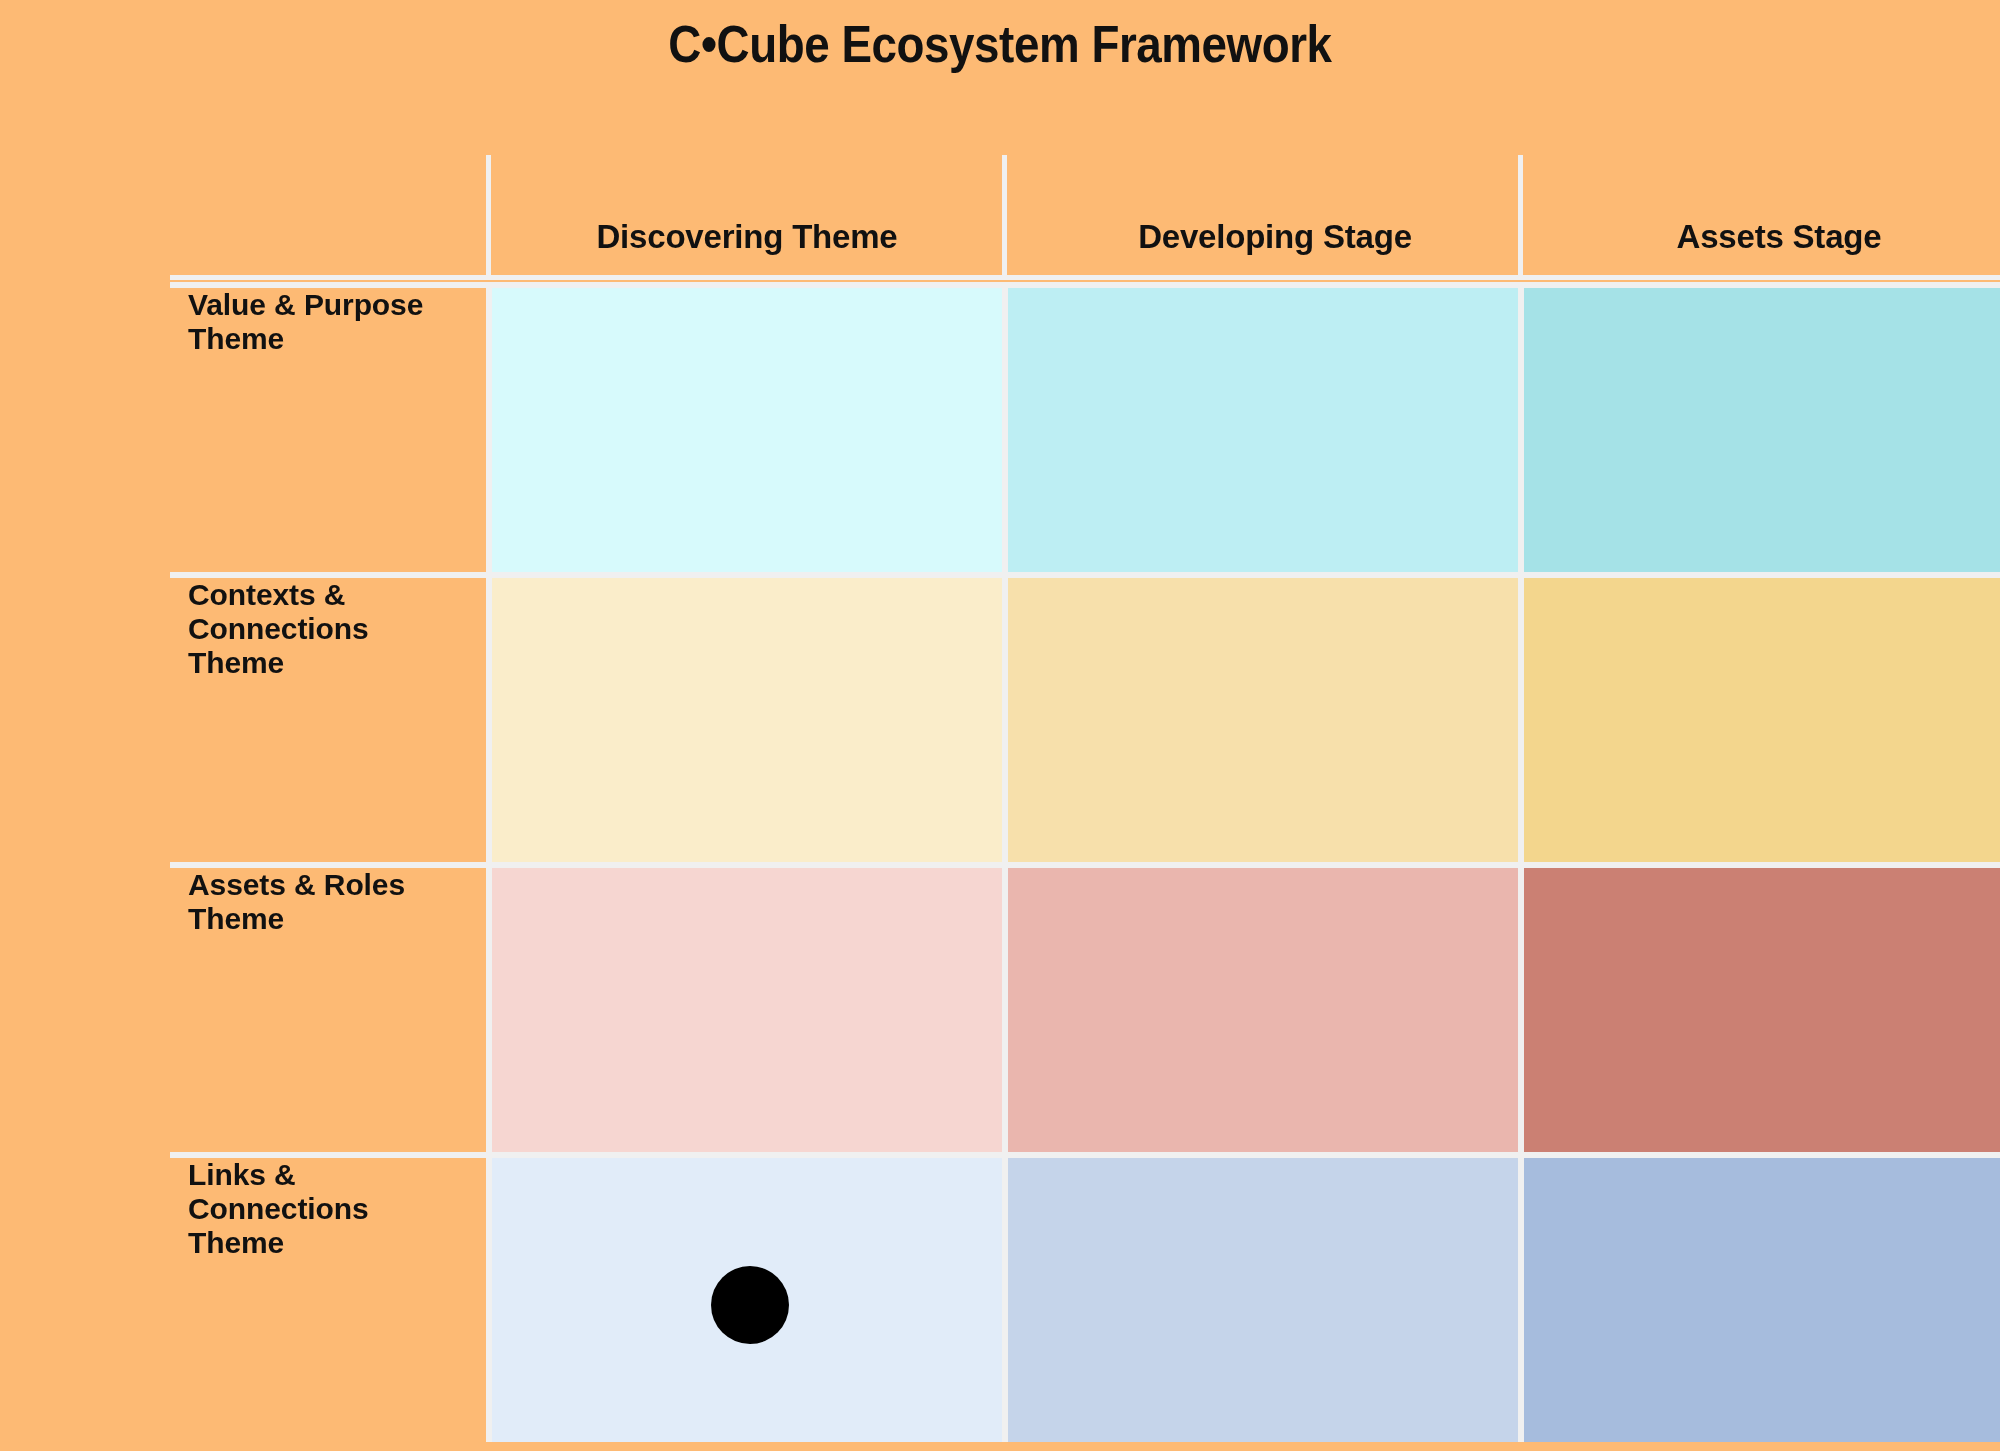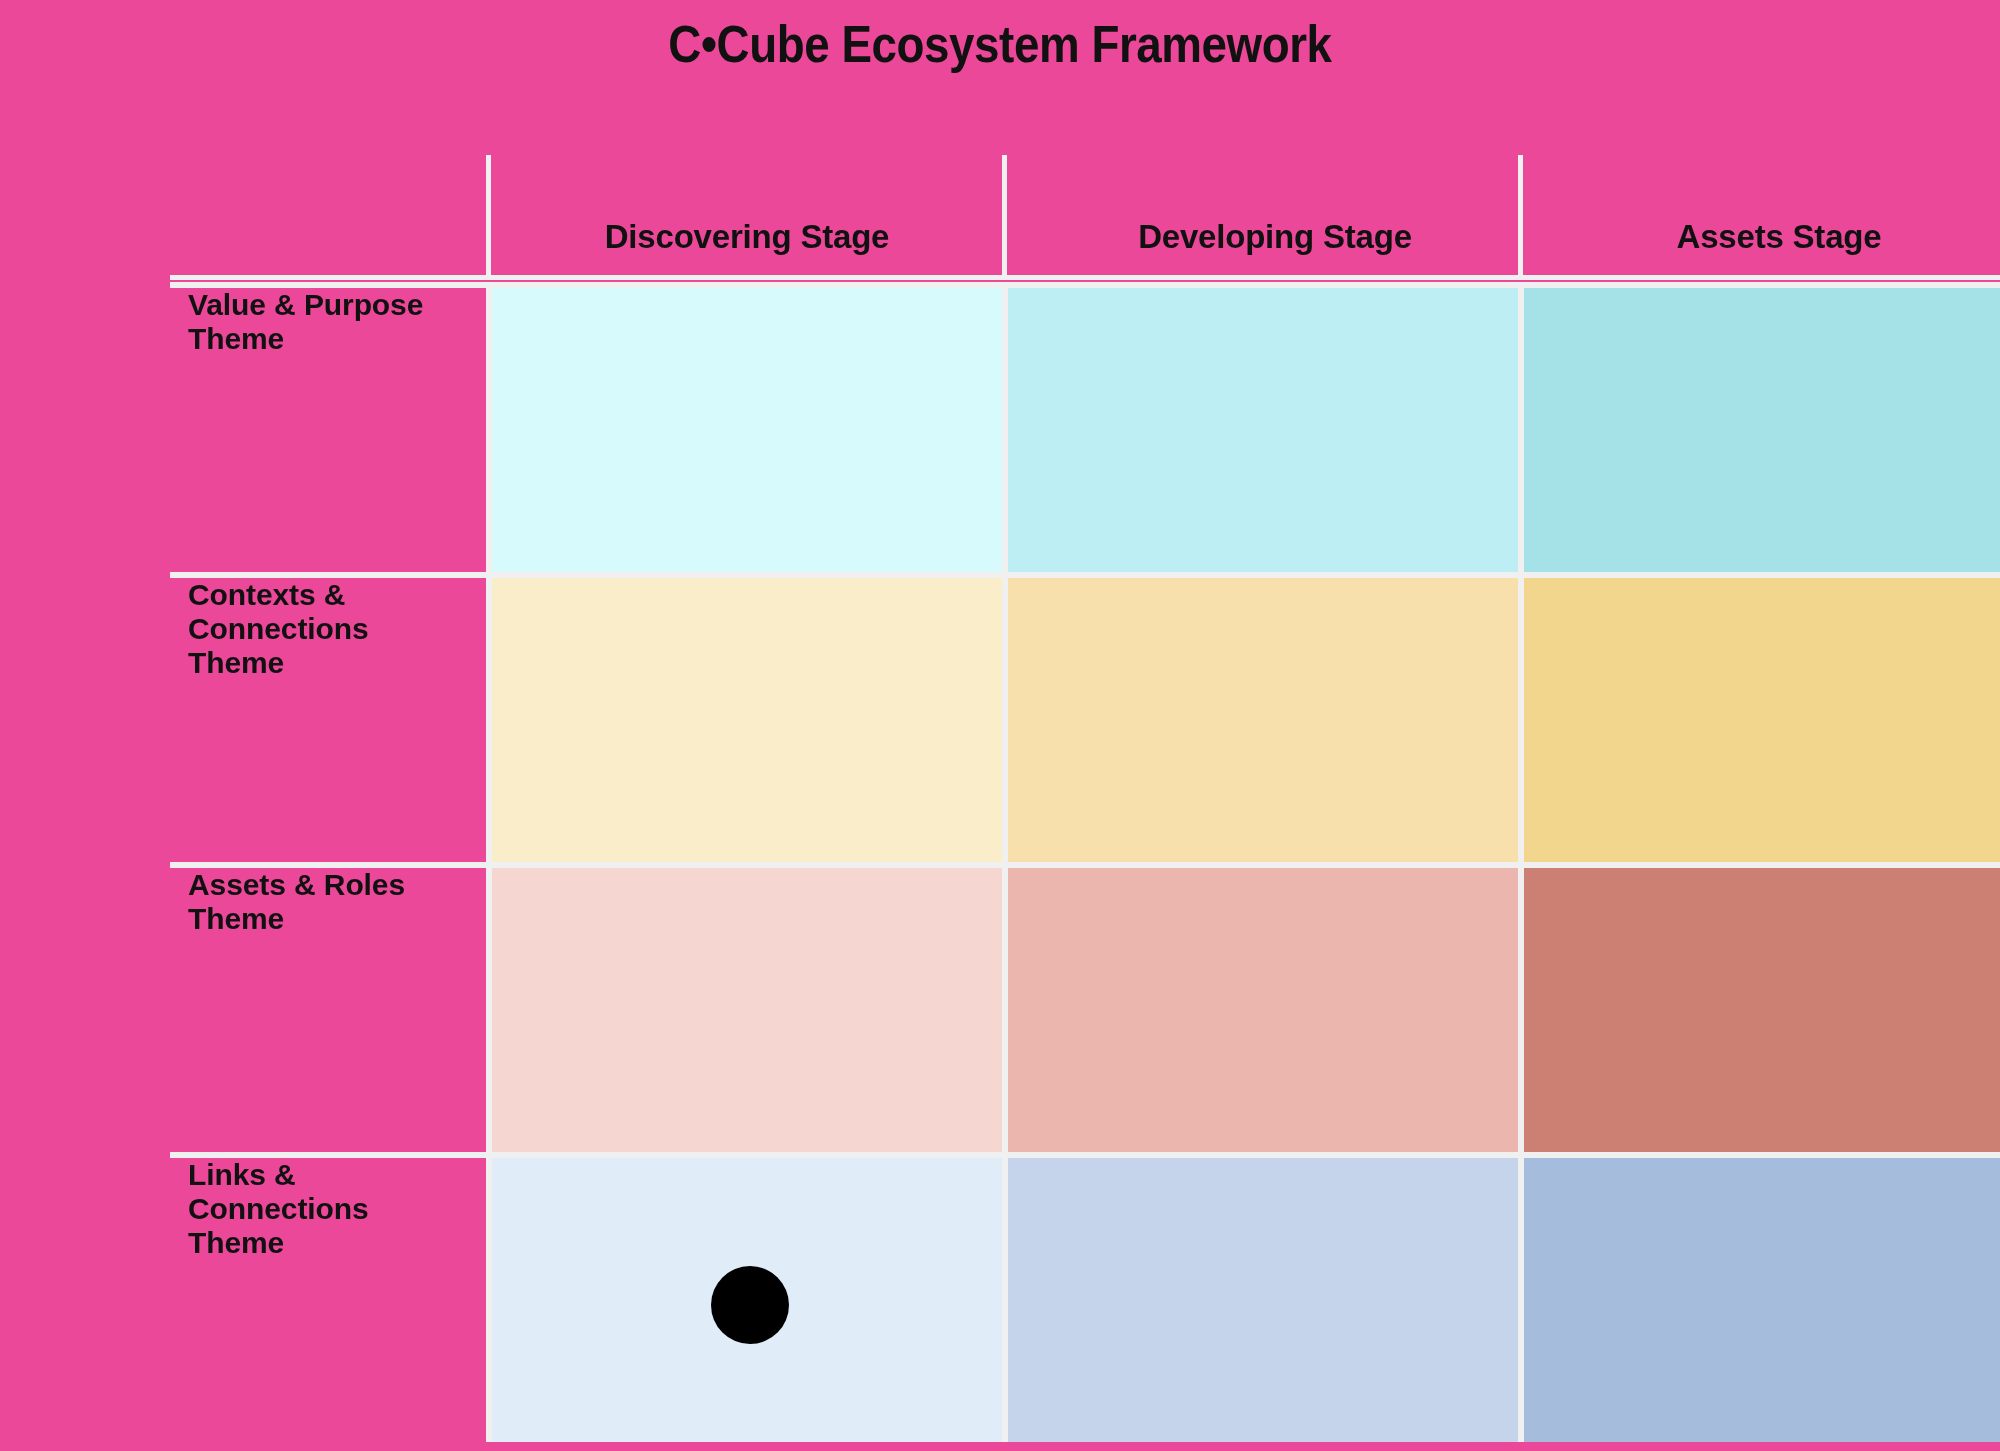--- a/index.html
+++ b/index.html
@@ -9,21 +9,21 @@
     background: #ffffff;
   }
   body {
     font-family: "Liberation Sans", sans-serif;
     -webkit-font-smoothing: antialiased;
   }
   #stage {
     position: relative;
     width: 2000px;
     height: 1451px;
-    background: #ec4899;
+    background: #fdba74;
     overflow: hidden;
   }
 
   
   #chart-title {
     position: absolute;
     left: 0;
     top: 14px;
     width: 2000px;
     text-align: center;
@@ -133,21 +133,21 @@
 <body>
 
 <div id="stage">
 
   <div id="chart-title">C•Cube Ecosystem Framework</div>
 
   <div id="matrix">
 
     <div id="col-header-row">
         <div class="col-header" style="left: 322px; width: 510px;">
-          <span>Discovering Stage</span>
+          <span>Discovering Theme</span>
         </div>
         <div class="col-header" style="left: 838px; width: 510px; margin-left: 12px;">
           <span>Developing Stage</span>
         </div>
         <div class="col-header" style="left: 1354px; width: 510px;">
           <span>Assets Stage</span>
         </div>
         <div class="header-divider" style="left: 316px;"></div>
         <div class="header-divider" style="left: 832px;"></div>
         <div class="header-divider" style="left: 1348px;"></div>

